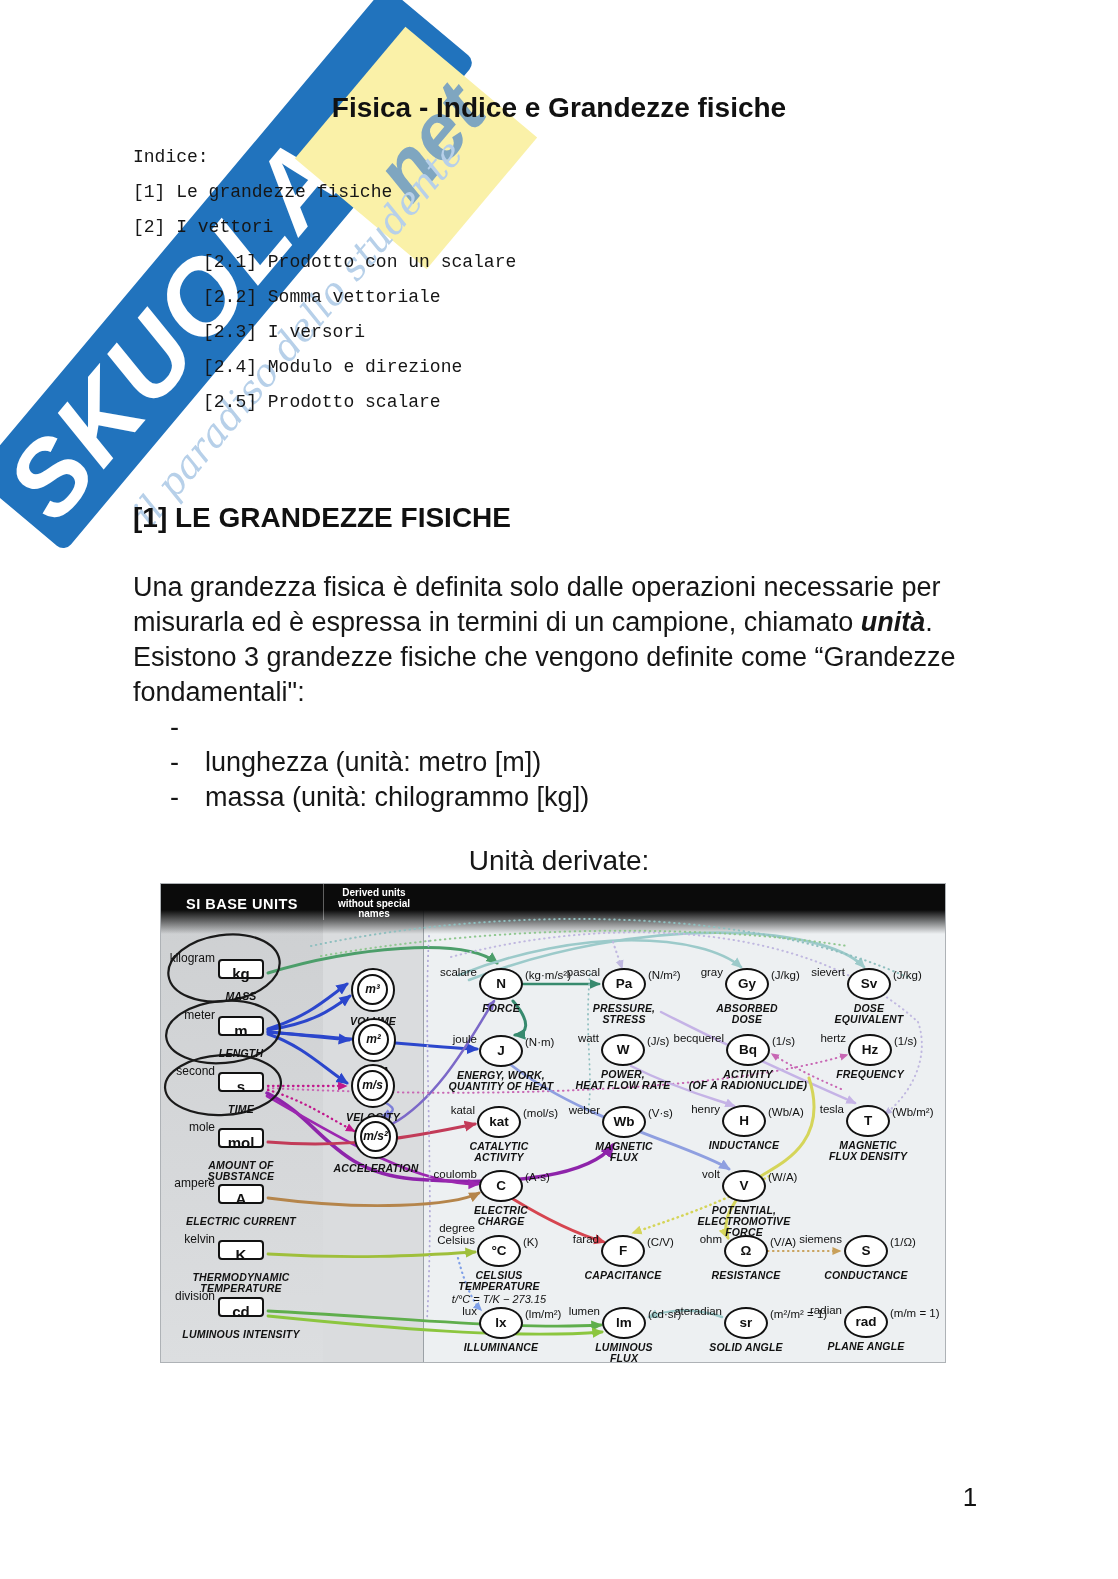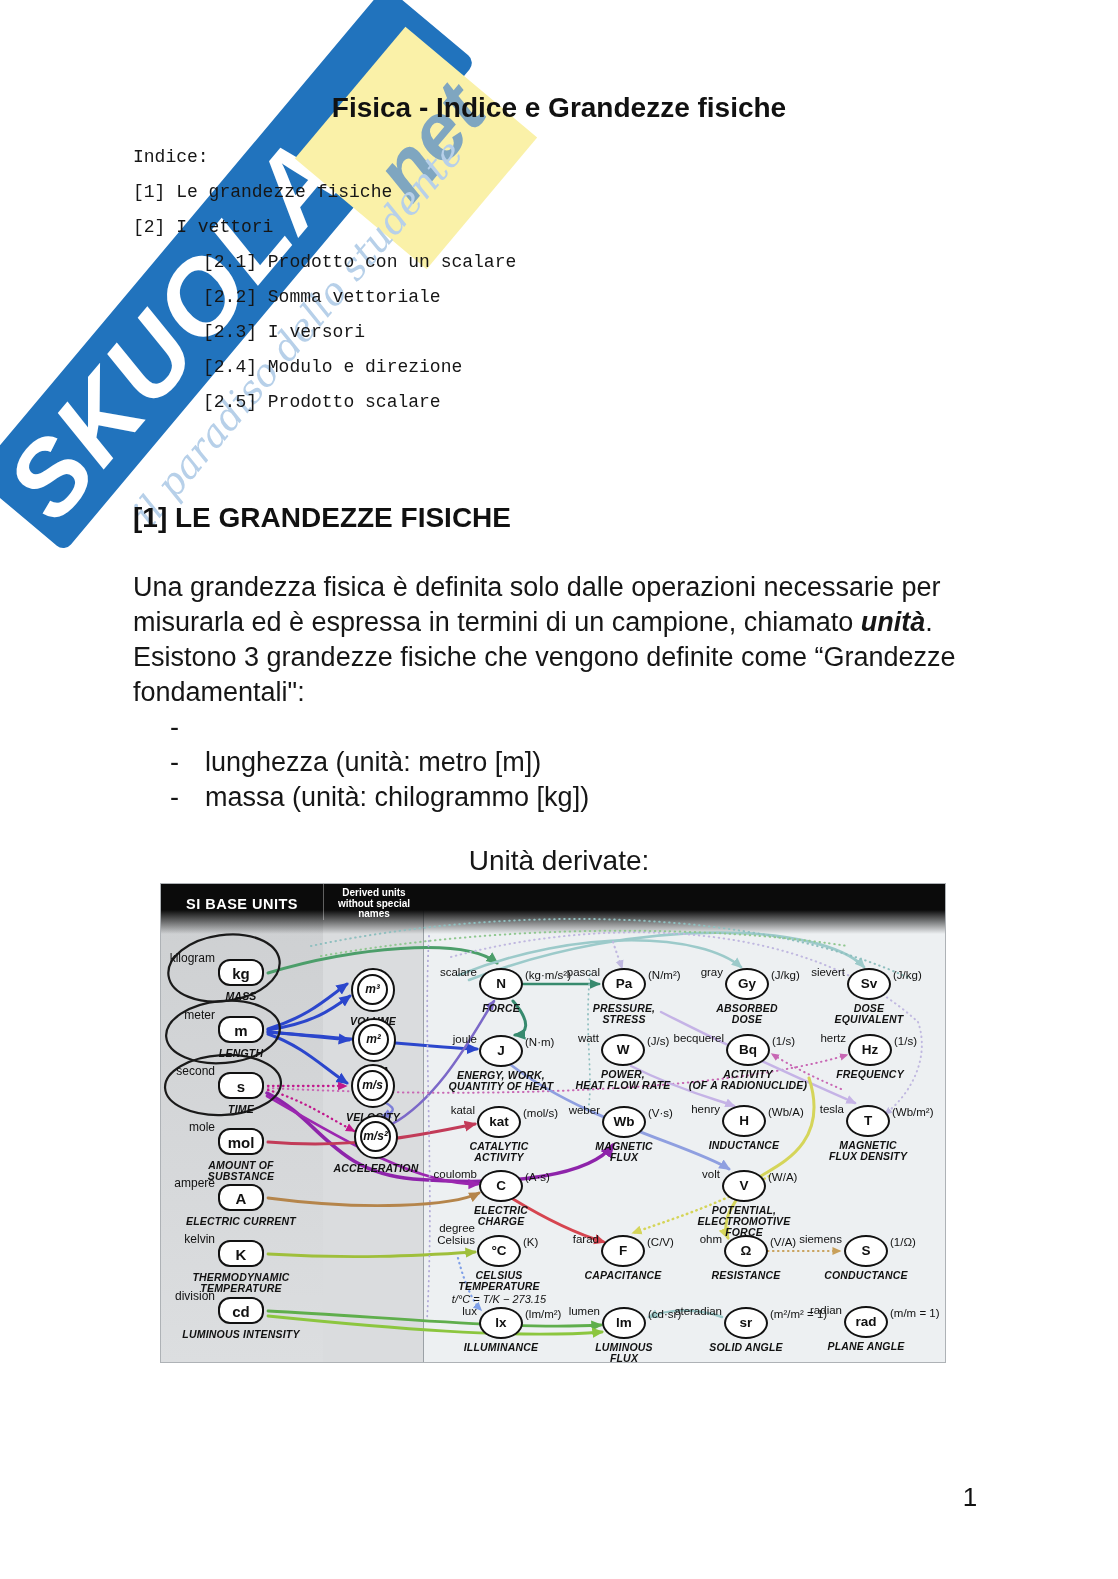--- a/index.html
+++ b/index.html
@@ -40,21 +40,21 @@
              background:linear-gradient(180deg,#0b0b0b 0%,#0b0b0b 52%,rgba(11,11,11,0) 100%);}
   .dg-h{position:absolute;top:0;color:#fff;font-weight:bold;text-align:center;}
   .dg-h1{left:0;width:162px;padding-top:12px;font-size:14.5px;letter-spacing:.5px;}
   .dg-h2{left:162px;width:101px;padding-top:4px;font-size:10px;line-height:10.5px;white-space:pre-line;border-left:1px solid rgba(255,255,255,.35);box-sizing:border-box;}
   .dg-h3{left:263px;right:0;width:521px;padding-top:7px;font-size:15px;letter-spacing:.5px;border-left:1px solid rgba(255,255,255,.35);box-sizing:border-box;}
   .dg-h3 .sub{display:block;font-size:10.5px;letter-spacing:0;color:#7CC87C;margin-top:1px;}
   #dg-svg{position:absolute;inset:0;z-index:3;pointer-events:none;}
   #dg-nodes{position:absolute;inset:0;z-index:4;pointer-events:none;}
   #dg-nodes div{position:absolute;}
   .bu-name{font-size:12px;color:#111;text-align:right;width:120px;}
-  .bu-box{width:46px;height:27px;background:#fff;border:2px solid #111;border-radius:12px;
+  .bu-box{width:46px;height:20px;background:#fff;border:2px solid #111;border-radius:4px;
           font-size:15px;font-weight:bold;text-align:center;line-height:26px;color:#111;box-sizing:border-box;}
   .dg-qty{font-size:10.5px;font-weight:bold;font-style:italic;color:#111;text-align:center;
           width:150px;line-height:11px;white-space:pre-line;letter-spacing:.2px;}
   .mid-outer{width:44px;height:44px;border:2.5px solid #111;border-radius:50%;background:#fff;box-sizing:border-box;}
   .mid-inner{left:4px;top:4px;width:31px;height:31px;border:2px solid #111;border-radius:50%;box-sizing:border-box;
              font-size:12px;font-weight:bold;font-style:italic;text-align:center;line-height:27px;color:#111;}
   .sp-ell{width:44px;height:32px;border:2.5px solid #111;border-radius:50%;background:#fff;box-sizing:border-box;
           font-size:13.5px;font-weight:bold;text-align:center;line-height:27px;color:#111;}
   .sp-name{font-size:11.5px;color:#111;text-align:right;width:120px;line-height:11.5px;white-space:pre-line;}
   .sp-expr{font-size:11.5px;color:#111;text-align:left;width:130px;line-height:12px;}

